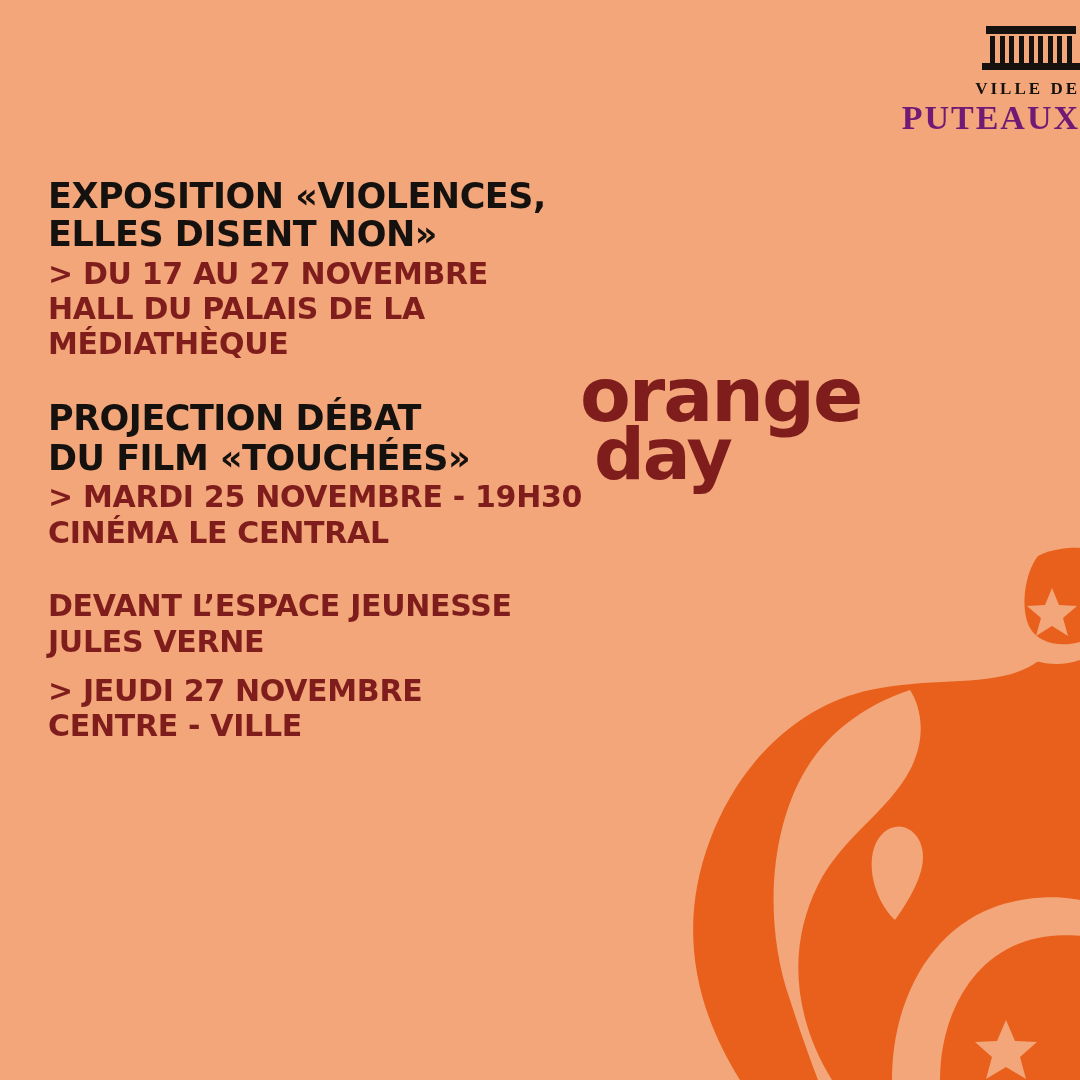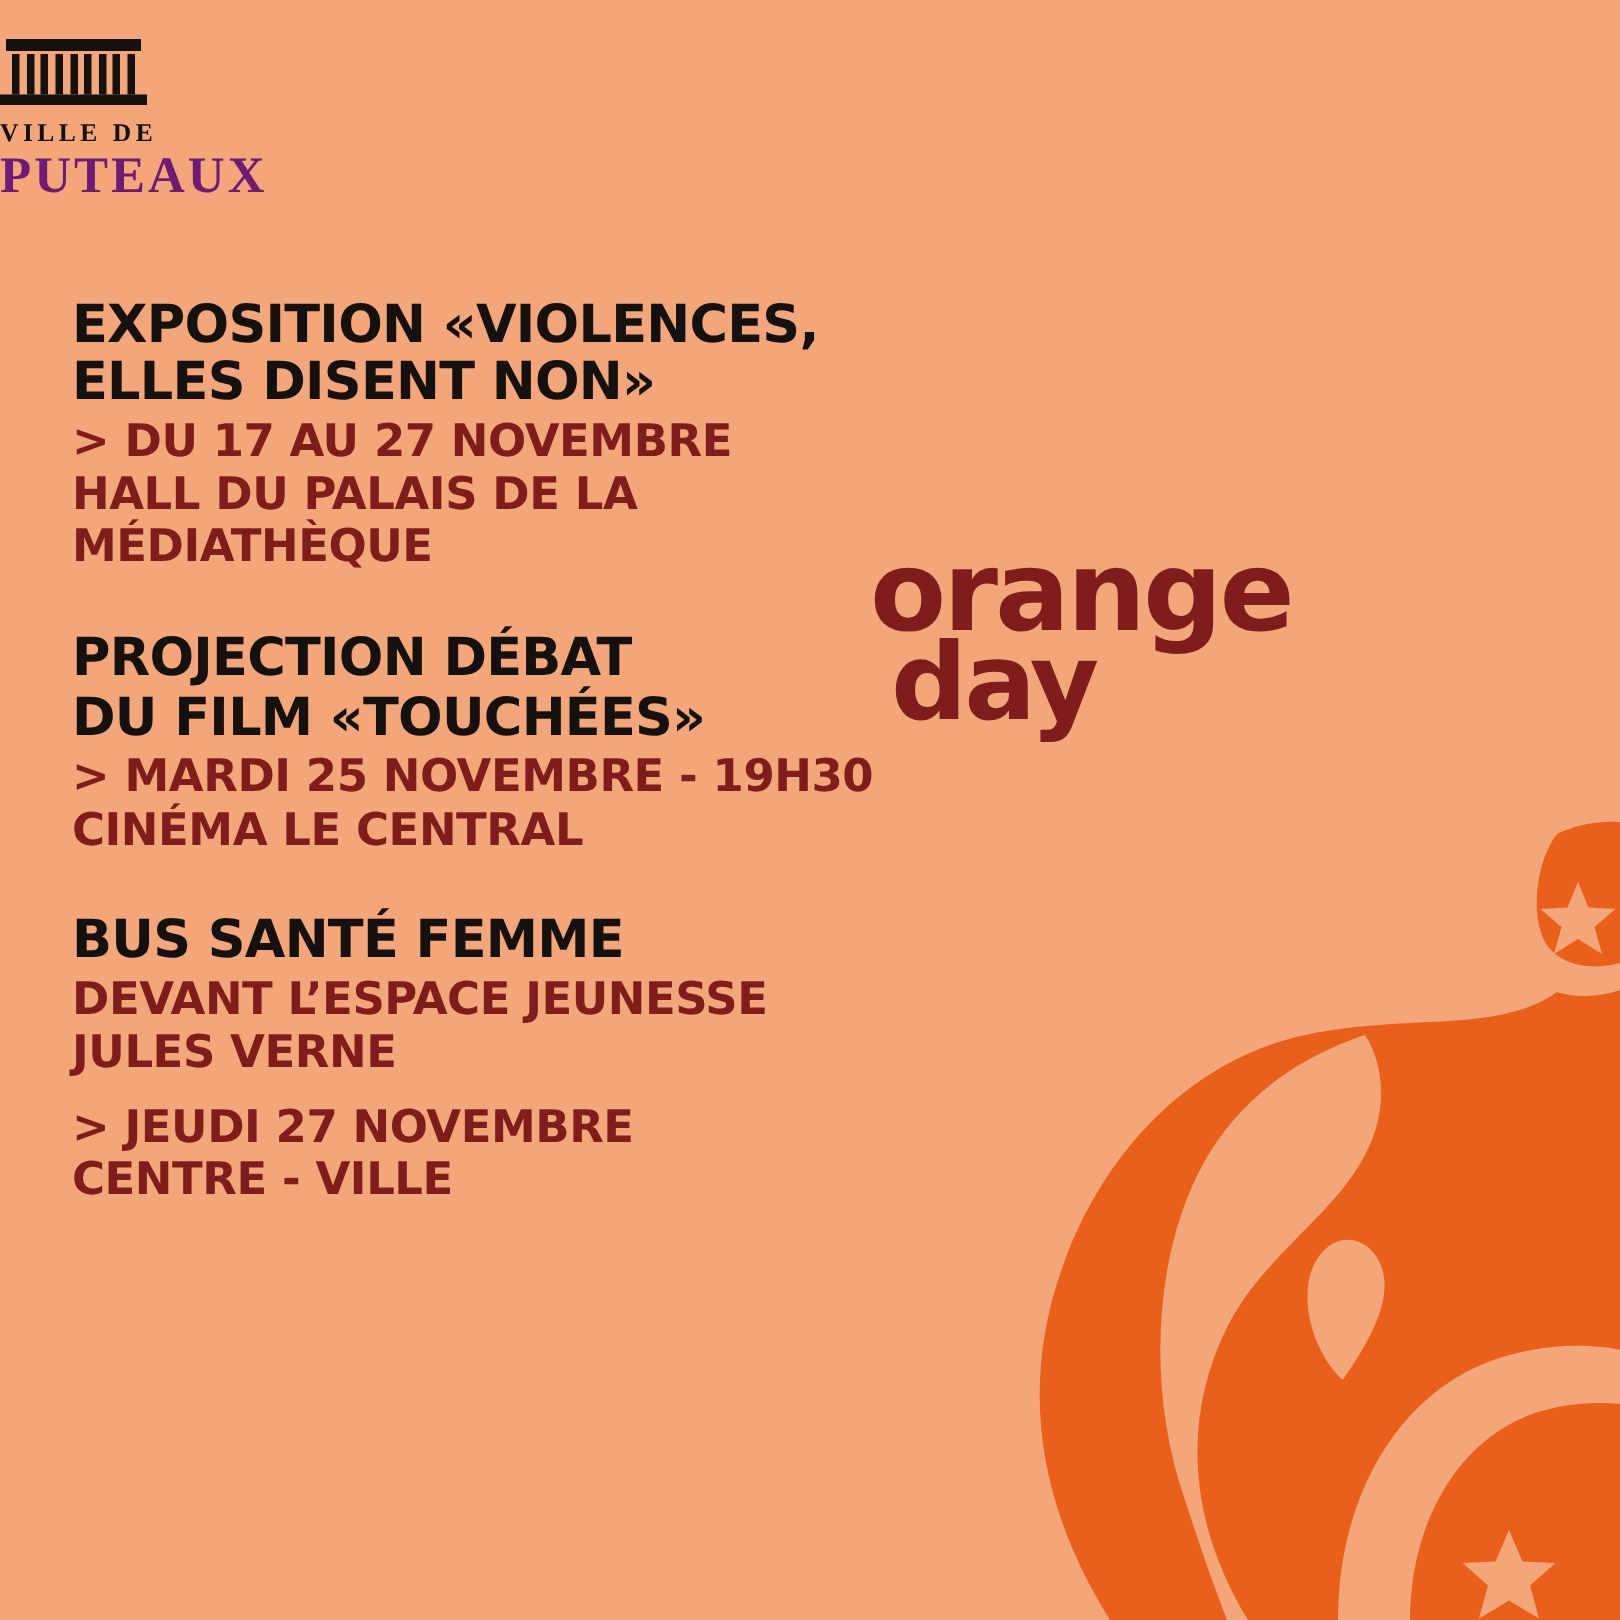--- a/index.html
+++ b/index.html
@@ -16,21 +16,21 @@
   }
 
   
   .logo {
     position: absolute;
     top: 26px;
     left: 0;
     width: 100%;
     display: flex;
     flex-direction: column;
-    align-items: flex-start;
+    align-items: flex-end;
   }
   .logo-building {
     width: 98px;
     height: 44px;
     position: relative;
   }
   .logo-roof {
     position: absolute;
     top: 0;
     left: 4px;
@@ -104,21 +104,20 @@
   .wordmark .w1 { font-size: 74px; display: block; }
   .wordmark .w2 { font-size: 71px; display: block; margin-left: 14px; }
 
   
   .content {
     position: absolute;
     left: 48px;
     top: 178px;
     width: 620px;
     z-index: 4;
-    margin-top: 21px;
   }
   .block { margin-bottom: 38px; }
   .block:last-child { margin-bottom: 0; }
 
   .headline {
     font-family: "DejaVu Sans", sans-serif;
     font-weight: bold;
     font-size: 35px;
     line-height: 1.08;
     color: #15110f;
@@ -197,21 +196,20 @@
   </div>
 
   <div class="block">
     <div class="headline">PROJECTION DÉBAT</div>
     <div class="headline">DU FILM «TOUCHÉES»</div>
     <div class="line">&gt; MARDI 25 NOVEMBRE - 19H30</div>
     <div class="line">CINÉMA LE CENTRAL</div>
   </div>
 
   <div class="block">
-    <div class="headline">BUS SANTÉ FEMME</div>
     <div class="line">DEVANT L’ESPACE JEUNESSE</div>
     <div class="line">JULES VERNE</div>
     <div class="spacer-line"></div>
     <div class="line">&gt; JEUDI 27 NOVEMBRE</div>
     <div class="line">CENTRE - VILLE</div>
   </div>
 
 </div>
 
 </body></html>

